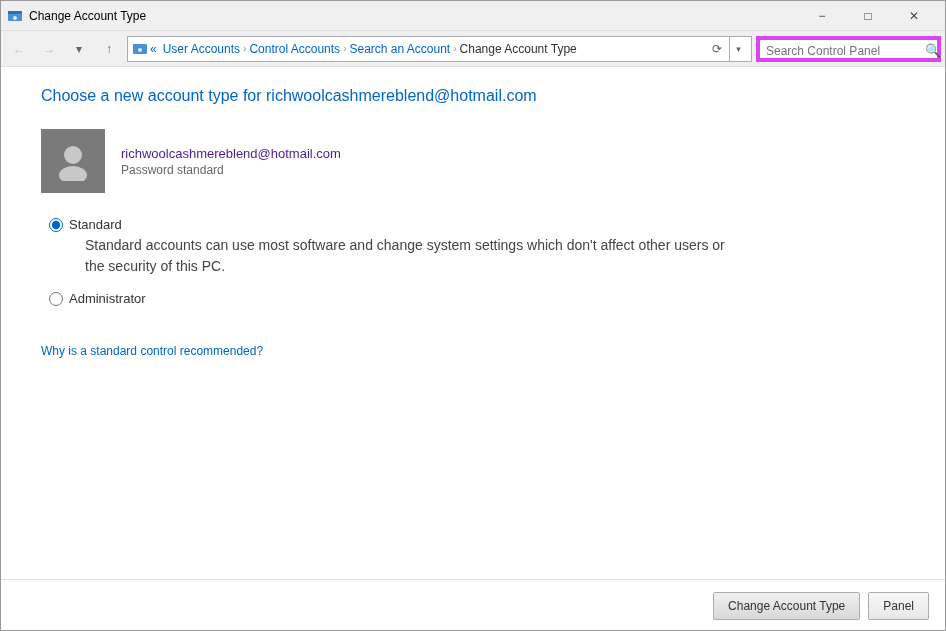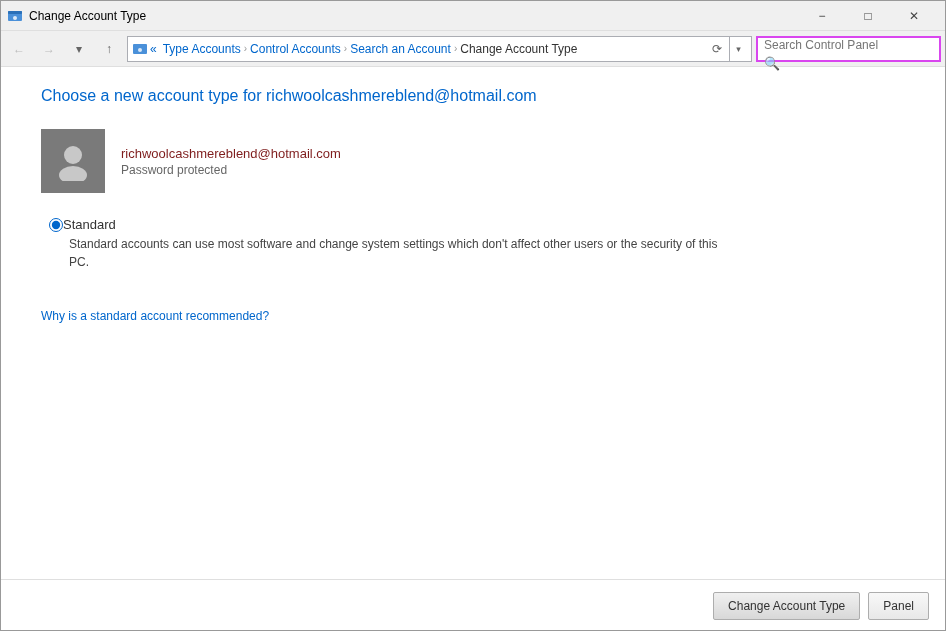--- a/index.html
+++ b/index.html
@@ -144,29 +144,28 @@
       cursor: pointer;
       display: flex;
       align-items: center;
       justify-content: center;
       color: #666;
       font-size: 9px;
     }
 
     .search-bar {
       display: flex;
-      align-items: flex-start;
+      align-items: flex-end;
       background: #fff;
-      border: 2px solid #d946ef;
+      border: 4px solid #d946ef;
       height: 26px;
       width: 185px;
       padding: 0 6px;
       gap: 4px;
       flex-shrink: 0;
-      flex-direction: column;
     }
     .search-input {
       border: none;
       outline: none;
       flex: 1;
       font-size: 12px;
       color: #999;
       background: transparent;
     }
     .search-icon-btn {
@@ -214,52 +213,53 @@
       height: 40px;
       fill: #c8c8c8;
     }
     .account-details {
       display: flex;
       flex-direction: column;
       gap: 2px;
     }
     .account-name {
       font-size: 13px;
-      color: #7f1d1d;
+      color: #4c1d95;
     }
     .account-status {
       font-size: 12px;
       color: #666;
     }
 
     .options-section {
       margin-left: 8px;
       margin-bottom: 20px;
     }
     .radio-option {
       margin-bottom: 14px;
     }
     .radio-label-row {
       display: flex;
       align-items: center;
+      gap: 6px;
       margin-bottom: 3px;
     }
     .radio-input {
       width: 14px;
       height: 14px;
       cursor: pointer;
       accent-color: #0066cc;
     }
     .radio-label {
       font-size: 13px;
       color: #333;
     }
     .radio-desc {
-      margin-left: 20px;
-      font-size: 12px;
+      margin-left: 36px;
+      font-size: 14px;
       color: #444;
       line-height: 1.5;
       max-width: 650px;
     }
 
     .recommendation-link {
       color: #0066cc;
       cursor: pointer;
       font-size: 12px;
       text-decoration: none;
@@ -323,21 +323,21 @@
   <button class="nav-btn">↑</button>
 
   <div class="address-bar">
     <svg class="address-icon" viewBox="0 0 16 16">
       <rect x="1" y="3" width="14" height="10" rx="1" fill="#4a90d9"></rect>
       <circle cx="8" cy="9" r="2" fill="#fff" opacity="0.8"></circle>
     </svg>
     <div class="address-breadcrumb">
       <span class="breadcrumb-item">«</span>
       <span class="breadcrumb-sep"> </span>
-      <span class="breadcrumb-item">Type Accounts</span>
+      <span class="breadcrumb-item">User Accounts</span>
       <span class="breadcrumb-sep">›</span>
       <span class="breadcrumb-item">Control Accounts</span>
       <span class="breadcrumb-sep">›</span>
       <span class="breadcrumb-item">Search an Account</span>
       <span class="breadcrumb-sep">›</span>
       <span class="breadcrumb-current">Change Account Type</span>
     </div>
     <div class="address-bar-right">
       <button class="address-refresh-btn">⟳</button>
       <button class="address-dropdown-btn">▾</button>
@@ -355,40 +355,44 @@
 
   <div class="account-info">
     <div class="account-avatar">
       <svg viewBox="0 0 40 40">
         <circle cx="20" cy="14" r="9" fill="#c8c8c8"></circle>
         <ellipse cx="20" cy="34" rx="14" ry="9" fill="#c8c8c8"></ellipse>
       </svg>
     </div>
     <div class="account-details">
       <span class="account-name">richwoolcashmereblend@hotmail.com</span>
-      <span class="account-status">Password protected</span>
+      <span class="account-status">Password standard</span>
     </div>
   </div>
 
   <div class="options-section">
     <div class="radio-option">
       <div class="radio-label-row">
         <input type="radio" class="radio-input" name="account-type" id="standard" checked="" style="">
         <label for="standard" class="radio-label">Standard</label>
       </div>
       <div class="radio-desc">
         Standard accounts can use most software and change system settings which don't affect other users or the security of this PC.
       </div>
     </div>
 
     <div class="radio-option">
-    </div>
-  </div>
-
-  <a class="recommendation-link" href="#">Why is a standard account recommended?</a>
+      <div class="radio-label-row">
+        <input type="radio" class="radio-input" name="account-type" id="administrator" style="">
+        <label for="administrator" class="radio-label">Administrator</label>
+      </div>
+    </div>
+  </div>
+
+  <a class="recommendation-link" href="#">Why is a standard control recommended?</a>
 
   <div class="button-area">
     <div class="button-area-inner">
       <button class="btn btn-primary">Change Account Type</button>
       <button class="btn">Panel</button>
     </div>
   </div>
 </div>
 
 </body></html>

